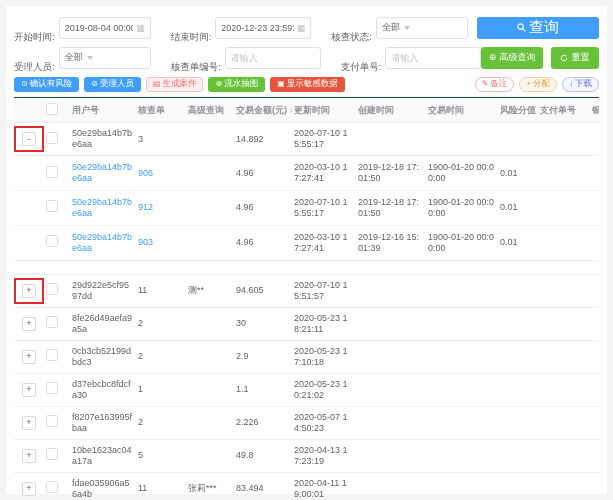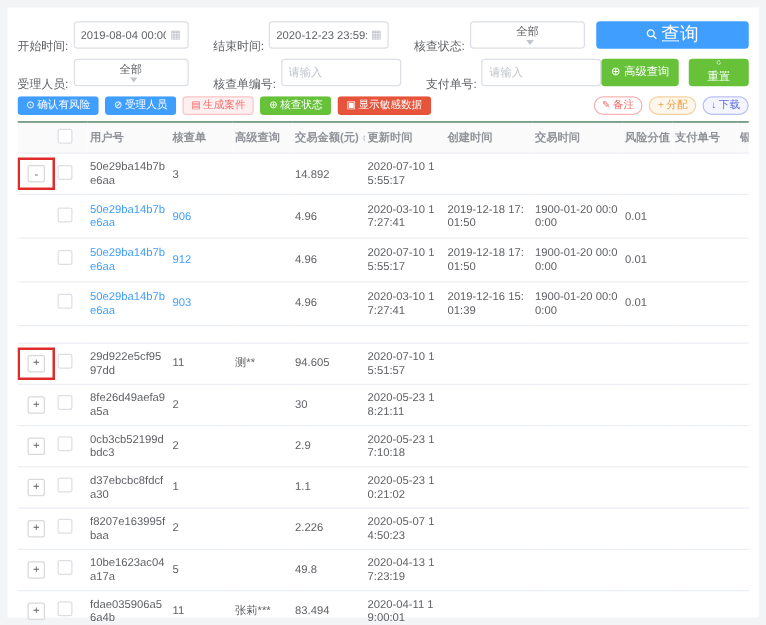--- a/index.html
+++ b/index.html
@@ -8,32 +8,32 @@
     padding:6px 8px 0 8px;position:relative;}
   
   .filter-row{display:flex;align-items:center;margin-top:4px;height:23px;}
   .f-label{font-size:9.5px;color:#606266;margin-right:4px;white-space:nowrap;margin-top:20px;}
   .f-item{display:flex;align-items:center;}
   .inp{position:relative;display:flex;align-items:center;box-sizing:border-box;
     border:1px solid #dcdfe6;border-radius:3px;height:22px;background:#fff;padding:0 5px;}
   .inp input{border:none;outline:none;font-size:9px;color:#606266;width:100%;
     font-family:inherit;background:transparent;padding:0;}
   .inp input::placeholder{color:#c0c4cc;}
-  .sel{justify-content:center;cursor:pointer;flex-direction:column;}
+  .sel{justify-content:flex-start;cursor:pointer;}
   .sel .sel-val{font-size:9px;color:#606266;}
   .chev{width:0;height:0;border-left:3.5px solid transparent;border-right:3.5px solid transparent;
     border-top:4px solid #c0c4cc;margin-left:4px;flex:0 0 auto;}
   .cal-icon{color:#c0c4cc;font-size:9px;margin-left:3px;flex:0 0 auto;}
   .w92{width:92px;} .w96{width:96px;}
   .grow{flex:1;}
   .btn{display:inline-flex;align-items:center;justify-content:center;gap:3px;
     border:none;border-radius:3px;cursor:pointer;font-family:inherit;}
   .btn-query{width:122px;height:22px;background:#409eff;color:#fff;font-size:15px;}
   .btn-adv{width:64px;height:22px;background:#67c23a;color:#fff;font-size:9px;margin-right:8px;}
-  .btn-reset{width:50px;height:22px;background:#67c23a;color:#fff;font-size:9px;flex-direction:column;}
+  .btn-reset{width:50px;height:22px;background:#67c23a;color:#fff;font-size:9px;}
   .mini-icon{font-size:9px;line-height:1;}
   .gap1{margin-left:20px;} 
   
   .toolbar{display:flex;align-items:center;margin-top:7px;height:16px;}
   .tb-left{display:flex;gap:5px;} .tb-right{margin-left:auto;display:flex;gap:5px;}
   .abtn{display:inline-flex;align-items:center;gap:2px;height:15px;padding:0 6px;
     border-radius:3px;font-size:8.5px;cursor:pointer;font-family:inherit;border:1px solid transparent;}
   .abtn .ic{font-size:8px;line-height:1;}
   .btn-blue{background:#409eff;color:#fff;}
   .btn-red-plain{background:#fef0f0;color:#f56c6c;border-color:#fbc4c4;}
@@ -144,21 +144,21 @@
         <button class="abtn btn-blue">
     <span class="ic">⊘</span>
     <span>受理人员</span>
   </button>
         <button class="abtn btn-red-plain">
     <span class="ic">▤</span>
     <span>生成案件</span>
   </button>
         <button class="abtn btn-green">
     <span class="ic">⊕</span>
-    <span>核查状态</span>
+    <span>流水抽图</span>
   </button>
         <button class="abtn btn-vermilion">
     <span class="ic">▣</span>
     <span>显示敏感数据</span>
   </button>
       </div>
     <div class="tb-right">
         <button class="abtn btn-red-outline">
     <span class="ic">✎</span>
     <span>备注</span>

